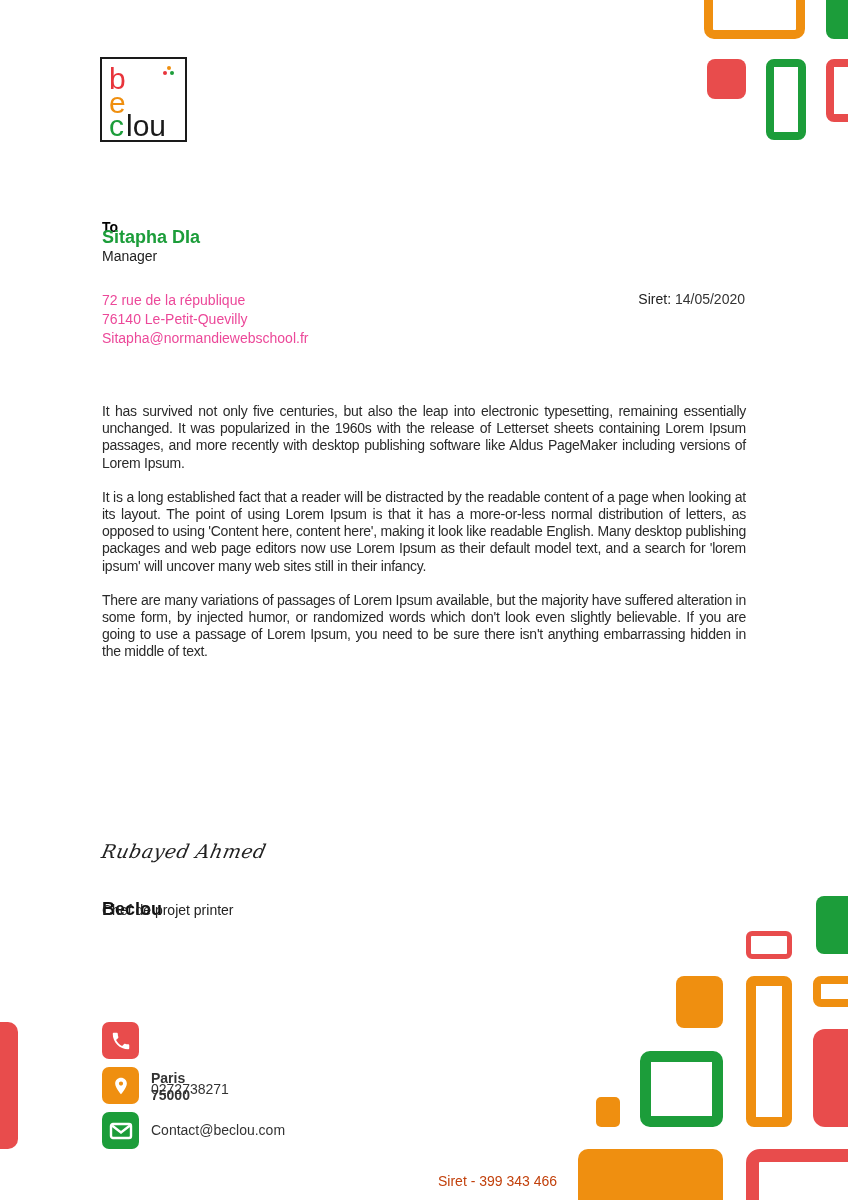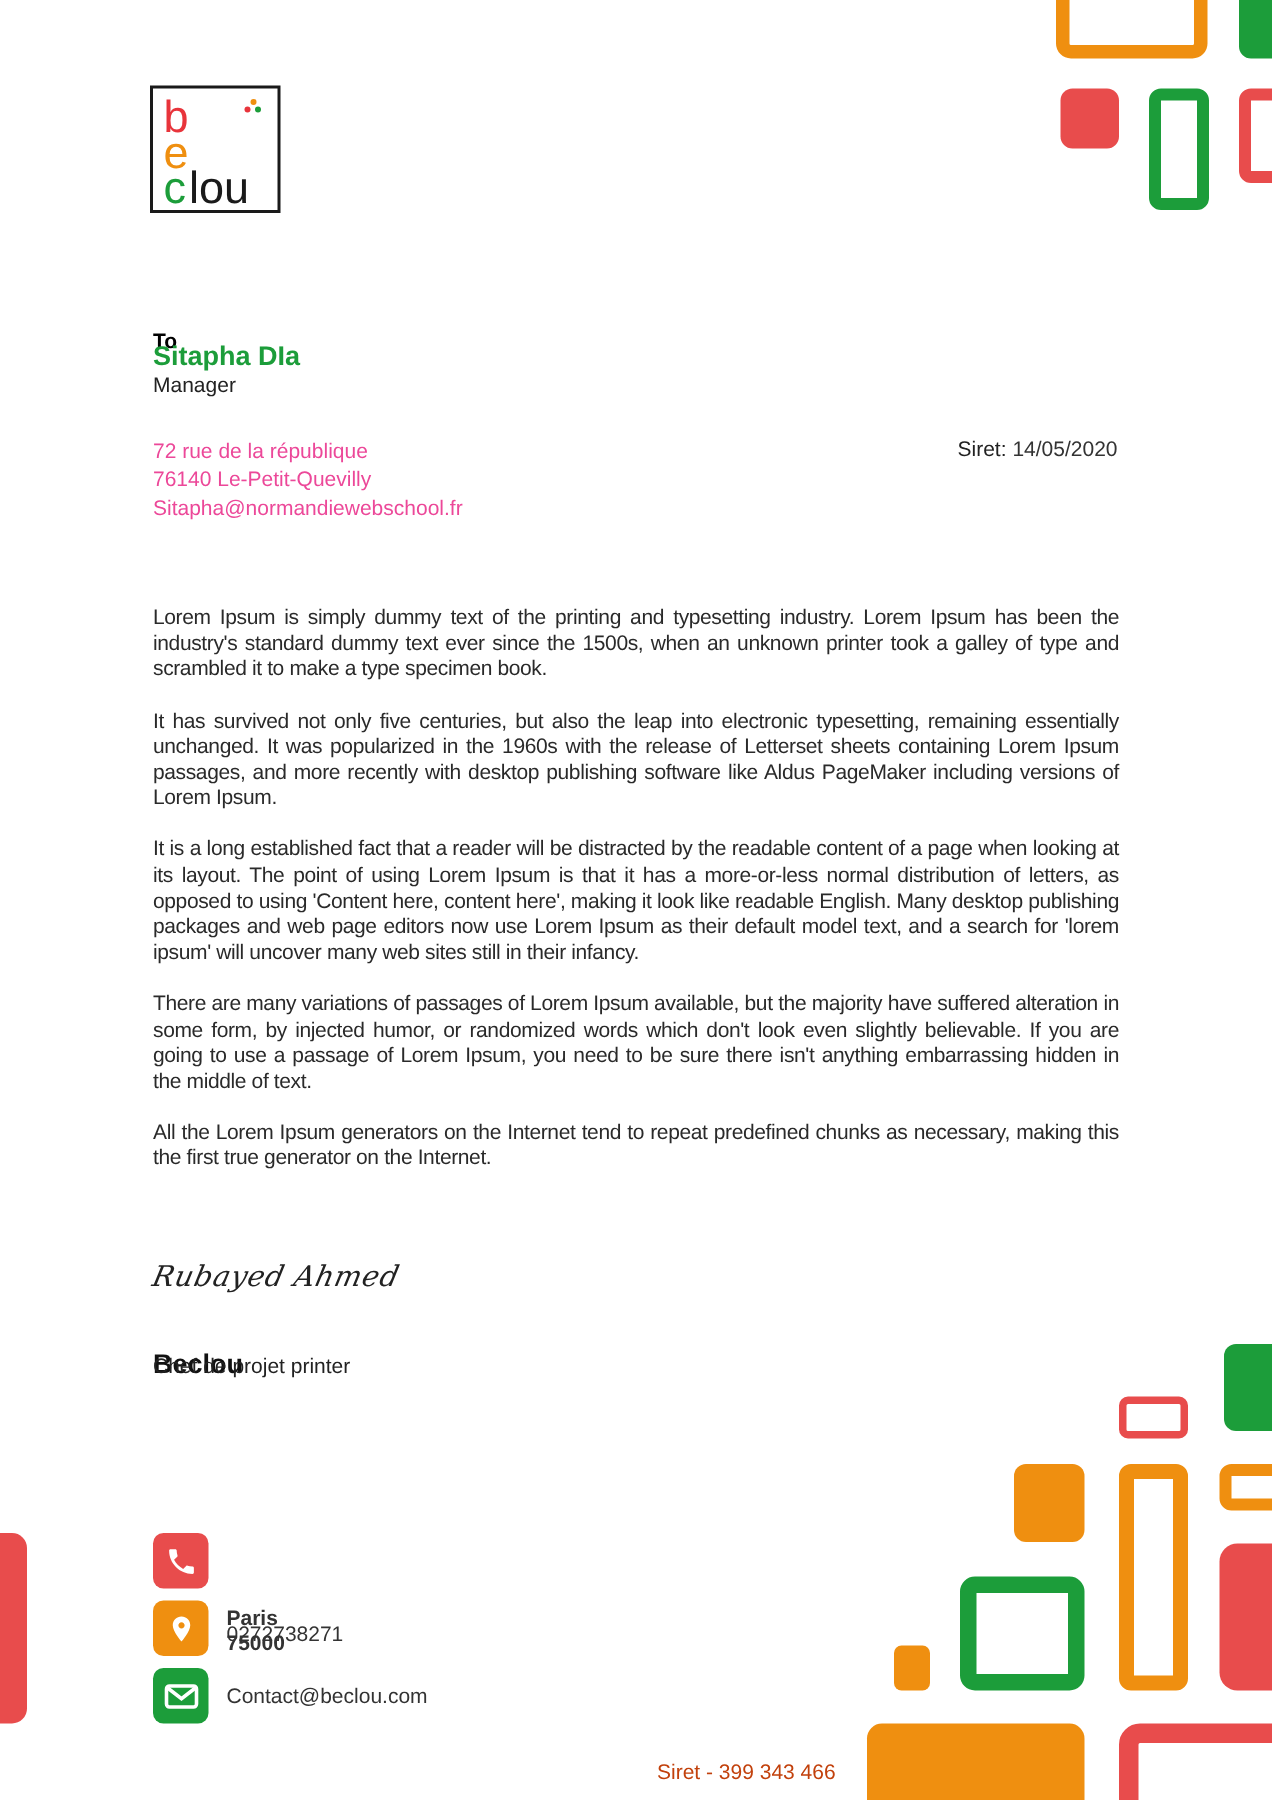--- a/index.html
+++ b/index.html
@@ -85,25 +85,23 @@
   <div>76140 Le-Petit-Quevilly</div>
   <div>Sitapha@normandiewebschool.fr</div>
 </div>
 
 <div class="abs date">
   <b>Siret:</b>
   <span>14/05/2020</span>
 </div>
 
 <div class="abs body-text">
-  <p>Lorem Ipsum is simply dummy text of the printing and typesetting industry. Lorem Ipsum has been the industry's standard dummy text ever since the 1500s, when an unknown printer took a galley of type and scrambled it to make a type specimen book.</p>
   <p>It has survived not only five centuries, but also the leap into electronic typesetting, remaining es­sentially unchanged. It was popularized in the 1960s with the release of Letterset sheets contain­ing Lorem Ipsum passages, and more recently with desktop publishing software like Aldus Page­Maker including versions of Lorem Ipsum.</p>
   <p>It is a long established fact that a reader will be distracted by the readable content of a page when looking at its layout. The point of using Lorem Ipsum is that it has a more-or-less normal distribu­tion of letters, as opposed to using 'Content here, content here', making it look like readable En­glish. Many desktop publishing packages and web page editors now use Lorem Ipsum as their de­fault model text, and a search for 'lorem ipsum' will uncover many web sites still in their infancy.</p>
   <p>There are many variations of passages of Lorem Ipsum available, but the majority have suffered al­teration in some form, by injected humor, or randomized words which don't look even slightly be­lievable. If you are going to use a passage of Lorem Ipsum, you need to be sure there isn't anything embarrassing hidden in the middle of text.</p>
-  <p>All the Lorem Ipsum generators on the Internet tend to repeat predefined chunks as necessary, making this the first true generator on the Internet.</p>
 </div>
 
 <div class="abs signature">Rubayed Ahmed</div>
 <div class="abs sender-name">Beclou</div>
 <div class="abs sender-role">Chef de projet printer</div>
 
 <div class="contact-icon" style="top:1022px; background:#e84c4c;">
   <svg width="22" height="22" viewBox="0 0 24 24">
       <path fill="#fff" d="M6.6 10.8c1.4 2.8 3.8 5.1 6.6 6.6l2.2-2.2c.3-.3.7-.4 1-.2 1.1.4 2.3.6 3.6.6.6 0 1 .4 1 1V20c0 .6-.4 1-1 1C10.6 21 3 13.4 3 4c0-.6.4-1 1-1h3.5c.6 0 1 .4 1 1 0 1.3.2 2.5.6 3.6.1.3 0 .7-.2 1L6.6 10.8z"></path>
     </svg>

